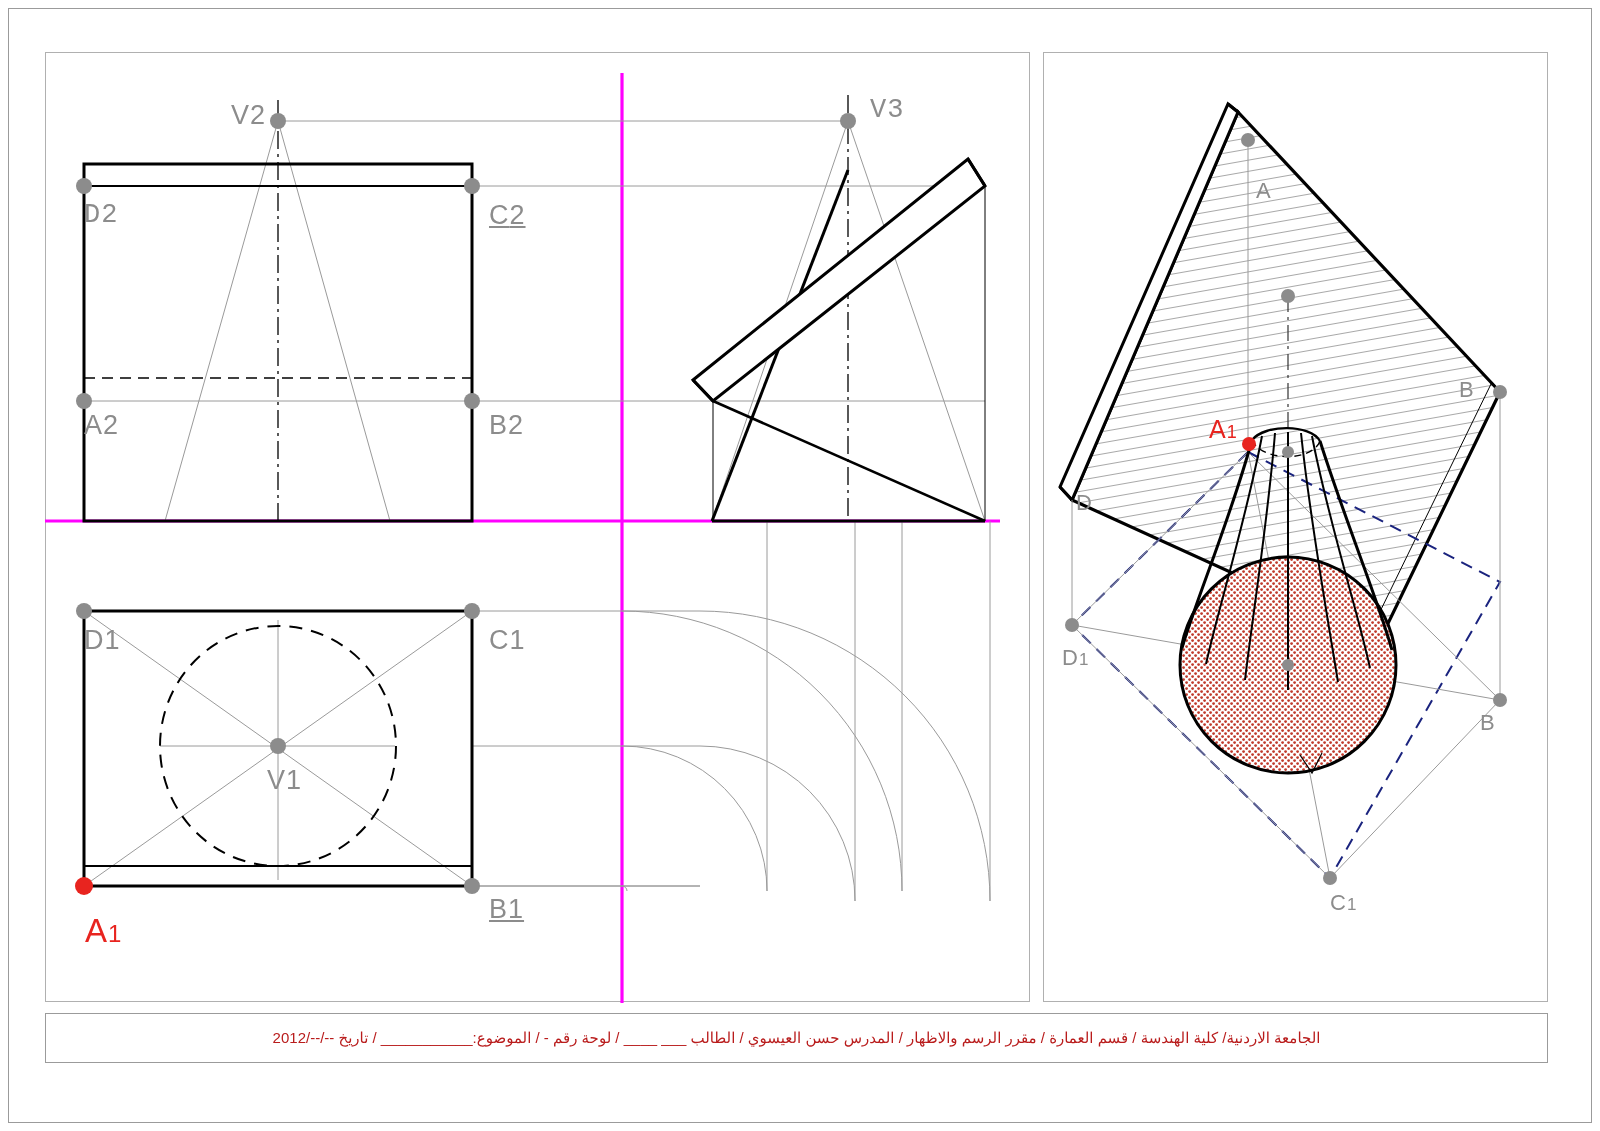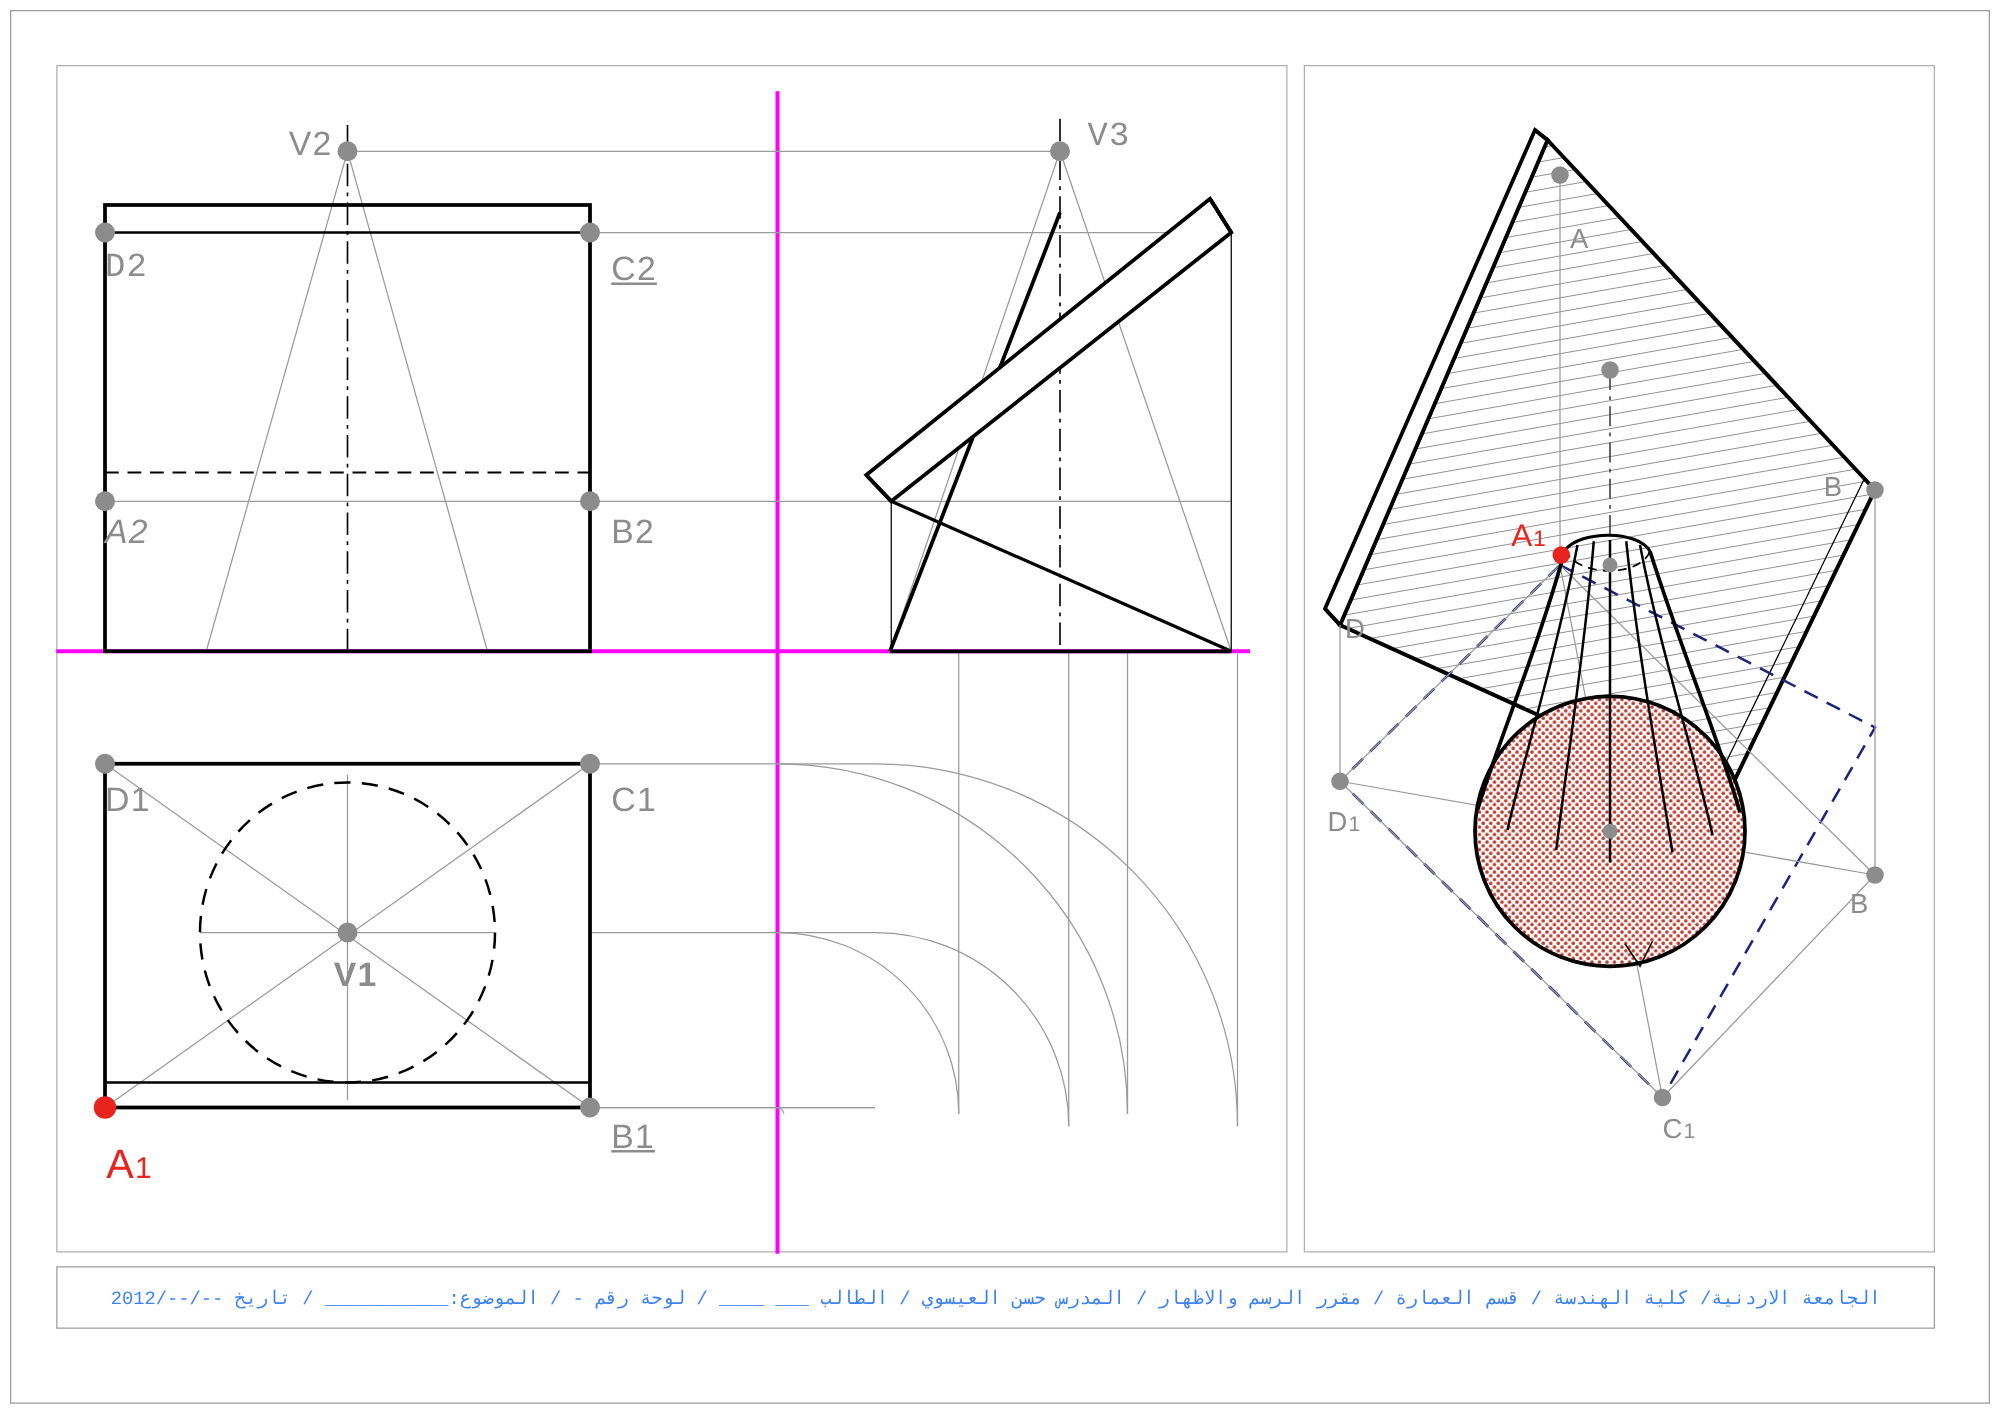--- a/index.html
+++ b/index.html
@@ -3,21 +3,21 @@
 <meta charset="utf-8">
 <style>
   html,body{margin:0;padding:0;background:#fff;}
   body{font-family:"Liberation Sans", sans-serif;}
   #sheet{position:relative;width:1600px;height:1131px;background:#ffffff;overflow:hidden;}
   .frame-outer{position:absolute;left:8px;top:8px;width:1584px;height:1115px;border:1.5px solid #9b9b9b;box-sizing:border-box;}
   .panel{position:absolute;border:1.2px solid #b0b0b0;box-sizing:border-box;background:transparent;}
   #panel-left{left:45px;top:52px;width:985px;height:950px;}
   #panel-right{left:1043px;top:52px;width:505px;height:950px;}
   #title-block{position:absolute;left:45px;top:1013px;width:1503px;height:50px;border:1.2px solid #9b9b9b;box-sizing:border-box;display:flex;align-items:center;justify-content:center;}
-  #title-text{font-size:15px;color:#3b82f6;direction:rtl;text-align:center;white-space:nowrap;font-family:Liberation Mono, monospace;}
+  #title-text{font-size:15px;color:#b91c1c;direction:rtl;text-align:center;white-space:nowrap;font-family:Liberation Sans, sans-serif;}
   svg{position:absolute;left:0;top:0;width:1600px;height:1131px;overflow:visible;}
   .lbl{position:absolute;color:#8c8c8c;font-size:27px;font-family:"Liberation Sans", sans-serif;letter-spacing:1px;white-space:nowrap;}
   .lbl-red{color:#e8241f;}
   .lbl-a1big{font-size:33px;color:#e8241f;}
   .lbl-small{font-size:22px;}
 </style>
 </head>
 <body>
 
 <div id="sheet">
@@ -176,26 +176,26 @@
       <circle cx="278" cy="746" r="8" fill="#8c8c8c"></circle>
       <circle cx="472" cy="886" r="8" fill="#8c8c8c"></circle>
       <circle cx="84" cy="886" r="9" fill="#e8241f"></circle>
     </g>
   </svg>
 
   <div class="lbl" style="left:231px;top:100px;"><span>V</span><span class="sub">2</span></div>
   <div class="lbl" style="left:870px;top:95px;font-family:Liberation Mono, monospace;"><span>V</span><span class="sub">3</span></div>
   <div class="lbl" style="left:84px;top:200px;font-family:Liberation Mono, monospace;"><span>D</span><span class="sub">2</span></div>
   <div class="lbl" style="left:489px;top:200px;text-decoration:underline;"><span>C</span><span class="sub">2</span></div>
-  <div class="lbl" style="left:84px;top:410px;font-style:italic;"><span>A</span><span class="sub">2</span></div>
+  <div class="lbl" style="left:84px;top:410px;"><span>A</span><span class="sub">2</span></div>
   <div class="lbl" style="left:489px;top:410px;"><span>B</span><span class="sub">2</span></div>
 
   <div class="lbl" style="left:84px;top:625px;"><span>D</span><span class="sub">1</span></div>
   <div class="lbl" style="left:489px;top:625px;"><span>C</span><span class="sub">1</span></div>
-  <div class="lbl" style="left:267px;top:765px;font-weight:bold;"><span>V</span><span class="sub">1</span></div>
+  <div class="lbl" style="left:267px;top:765px;"><span>V</span><span class="sub">1</span></div>
   <div class="lbl" style="left:489px;top:894px;text-decoration:underline;"><span>B</span><span class="sub">1</span></div>
   <div class="lbl lbl-a1big" style="left:85px;top:912px;"><span>A</span><span style="font-size:24px">1</span></div>
 
   <div class="lbl lbl-small" style="left:1256px;top:178px;"><span>A</span></div>
   <div class="lbl lbl-small" style="left:1459px;top:377px;"><span>B</span></div>
   <div class="lbl lbl-small" style="left:1076px;top:490px;"><span>D</span></div>
   <div class="lbl lbl-small" style="left:1062px;top:645px;"><span>D</span><span class="sub" style="font-size:17px">1</span></div>
   <div class="lbl lbl-small" style="left:1480px;top:710px;"><span>B</span></div>
   <div class="lbl lbl-small" style="left:1330px;top:890px;"><span>C</span><span class="sub" style="font-size:17px">1</span></div>
   <div class="lbl lbl-red" style="left:1209px;top:415px;font-size:25px;"><span>A</span><span style="font-size:18px">1</span></div>

